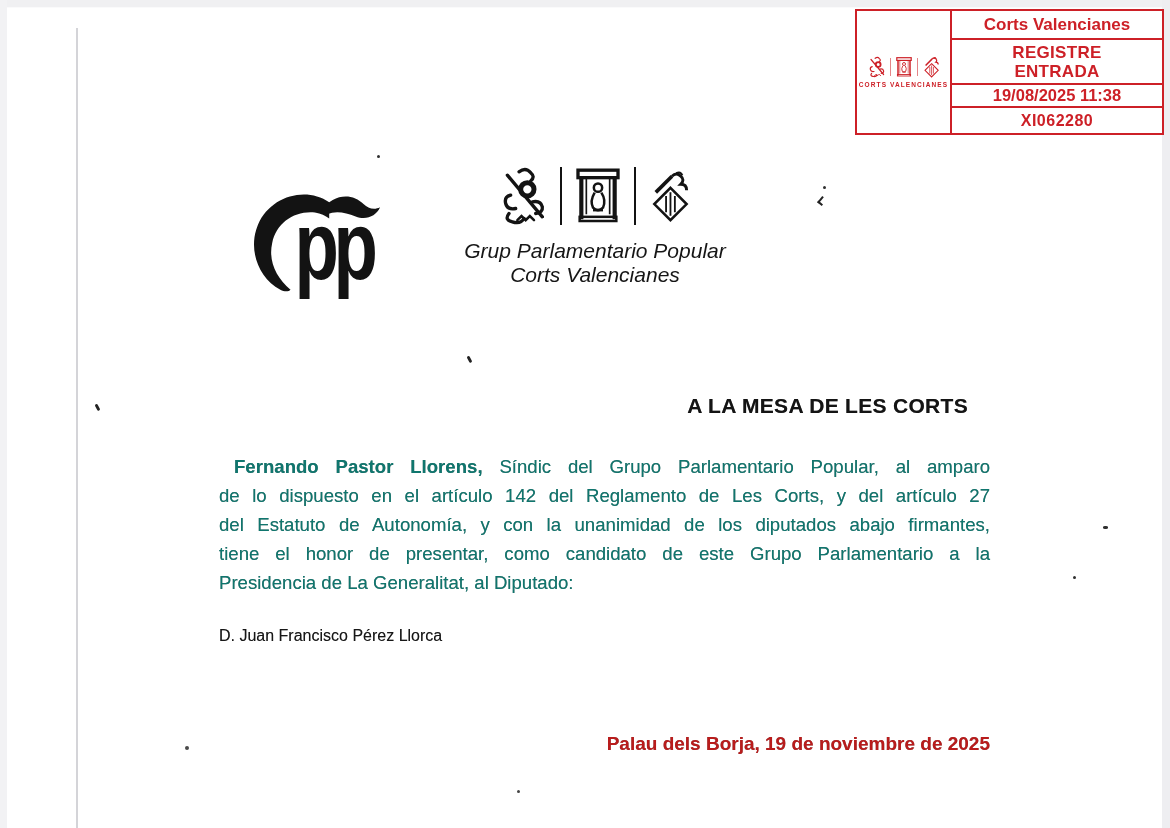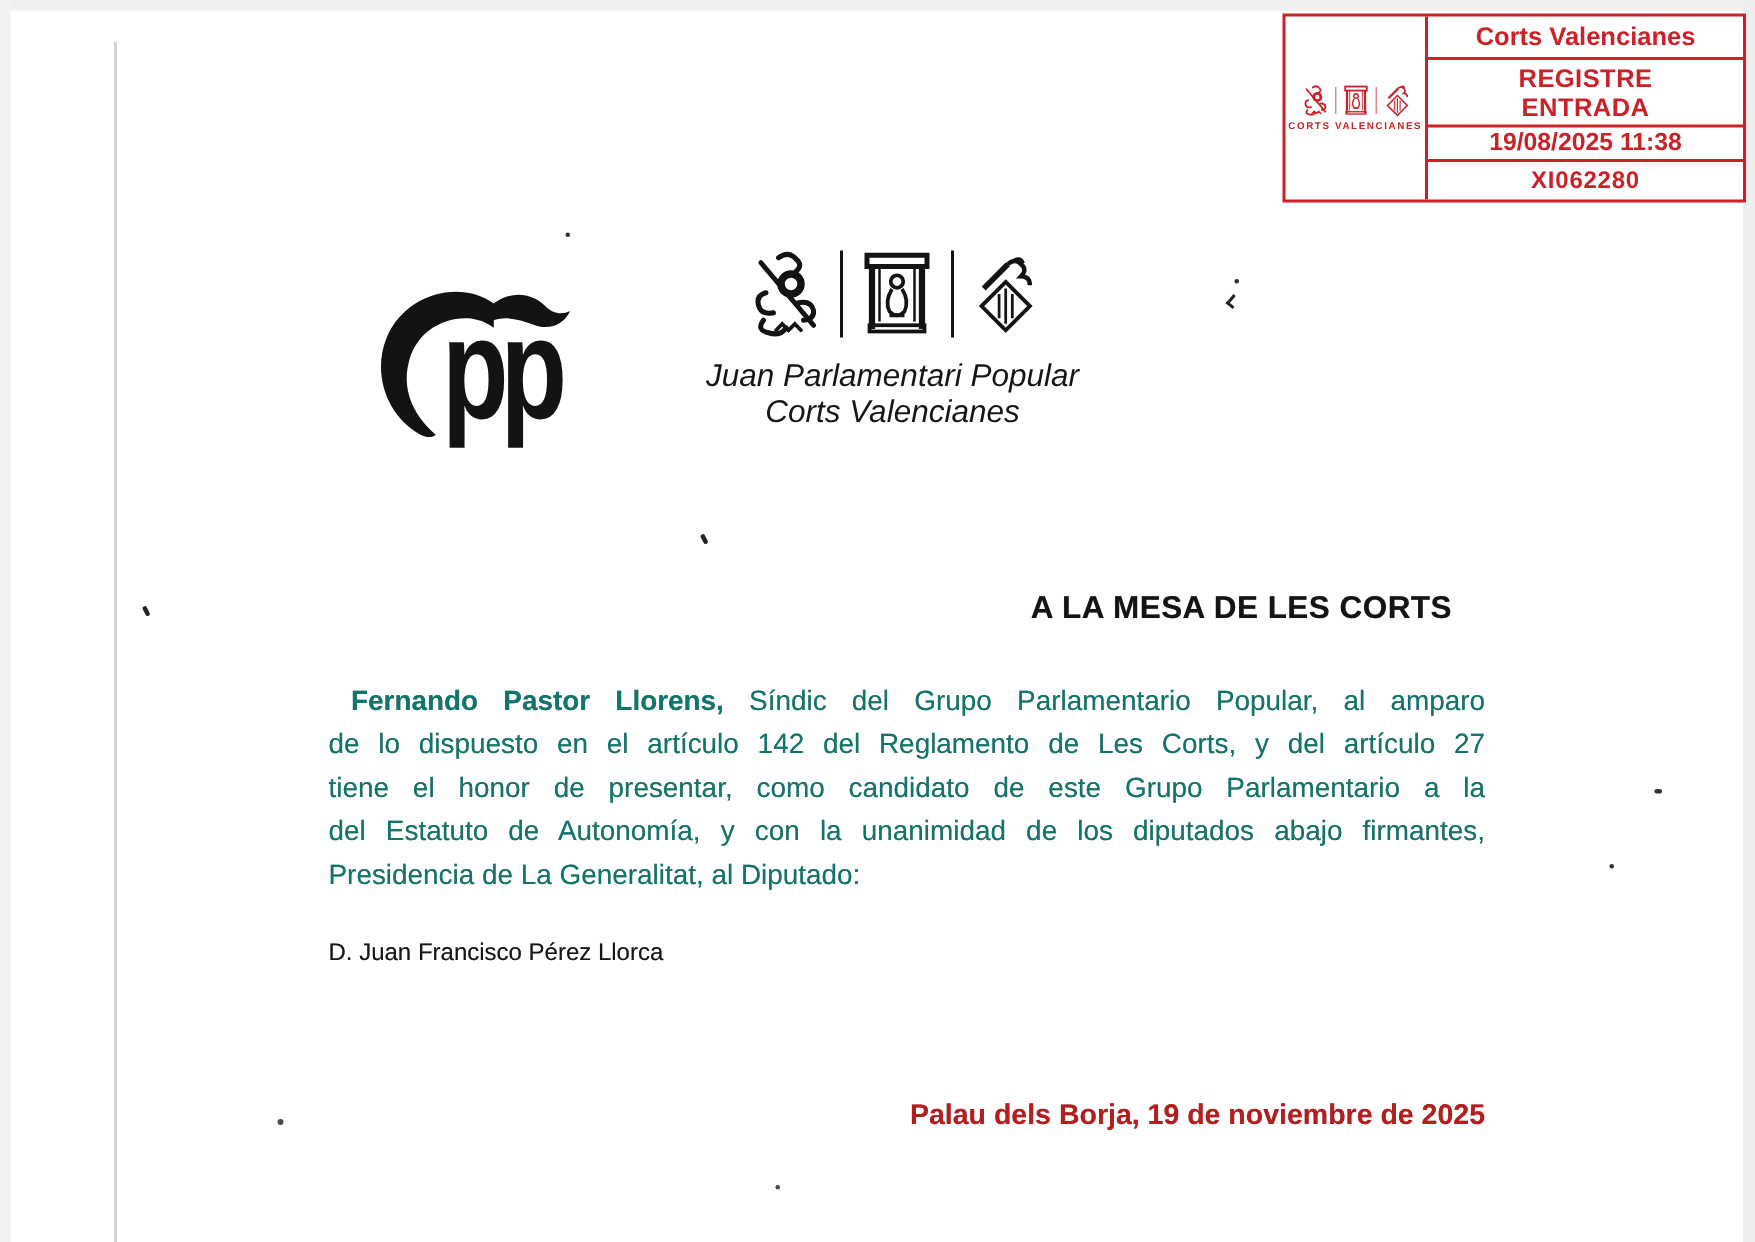--- a/index.html
+++ b/index.html
@@ -164,31 +164,31 @@
         </svg>
       <div class="emblem-sep"></div>
       <svg class="emblem-lg">
           <use href="#emb-king"></use>
         </svg>
       <div class="emblem-sep"></div>
       <svg class="emblem-lg" style="width:44px">
           <use href="#emb-shield"></use>
         </svg>
     </div>
-    <div class="group-name">Juan Parlamentari Popular</div>
+    <div class="group-name">Grup Parlamentario Popular</div>
     <div class="group-name2">Corts Valencianes</div>
   </div>
 
   <div class="doc-heading">A LA MESA DE LES CORTS</div>
 
   <div class="body-paragraph">
     <div class="jline first"><span class="bold-name">Fernando Pastor Llorens,</span><span> Síndic del Grupo Parlamentario Popular, al amparo</span></div>
     <div class="jline">de lo dispuesto en el artículo 142 del Reglamento de Les Corts, y del artículo 27</div>
+    <div class="jline">del Estatuto de Autonomía, y con la unanimidad de los diputados abajo firmantes,</div>
     <div class="jline">tiene el honor de presentar, como candidato de este Grupo Parlamentario a la</div>
-    <div class="jline">del Estatuto de Autonomía, y con la unanimidad de los diputados abajo firmantes,</div>
     <div class="lastline">Presidencia de La Generalitat, al Diputado:</div>
   </div>
 
   <div class="candidate-line">D. Juan Francisco Pérez Llorca</div>
 
   <div class="closing-line">Palau dels Borja, 19 de noviembre de 2025</div>
 
   <div class="dot" style="left:377px;top:155px;width:3px;height:3px"></div>
   <div class="dot" style="left:823px;top:186px;width:3px;height:3px"></div>
   <div class="chev" style="left:819px;top:197px"></div>

